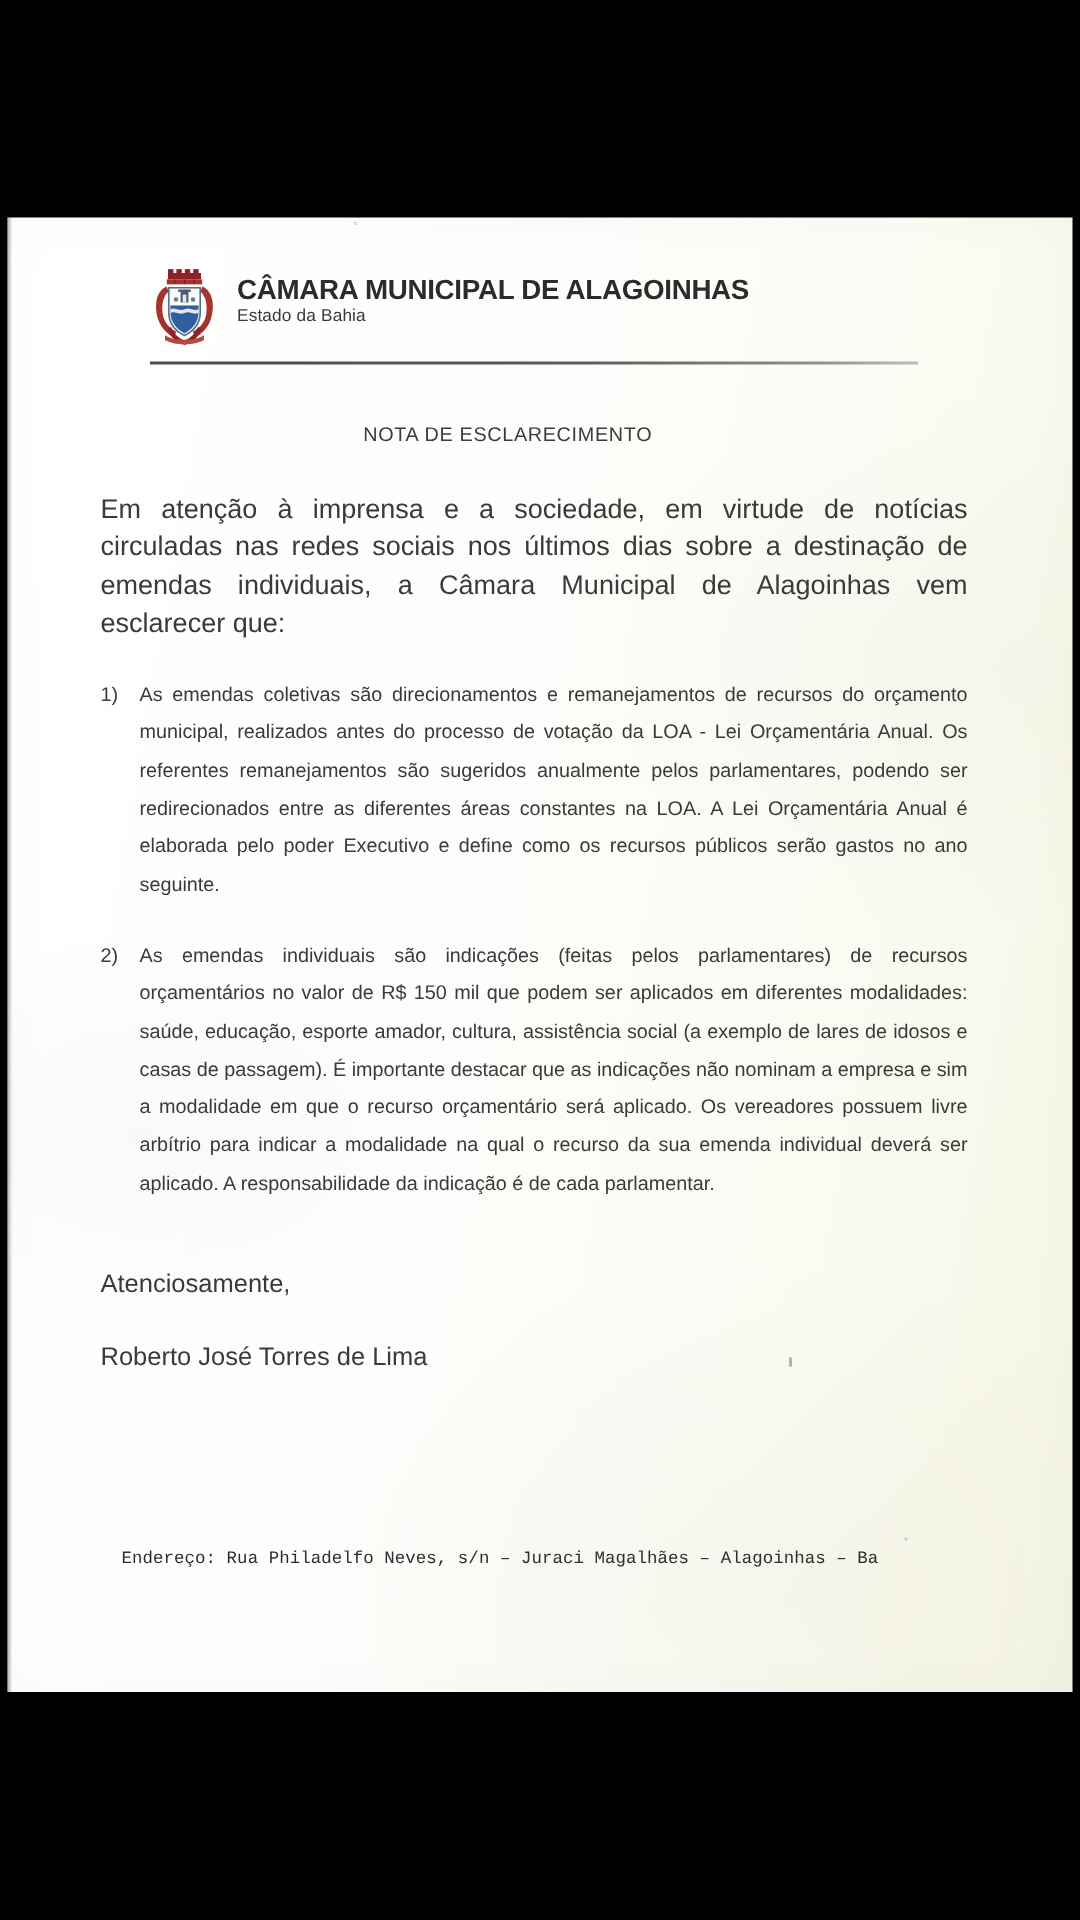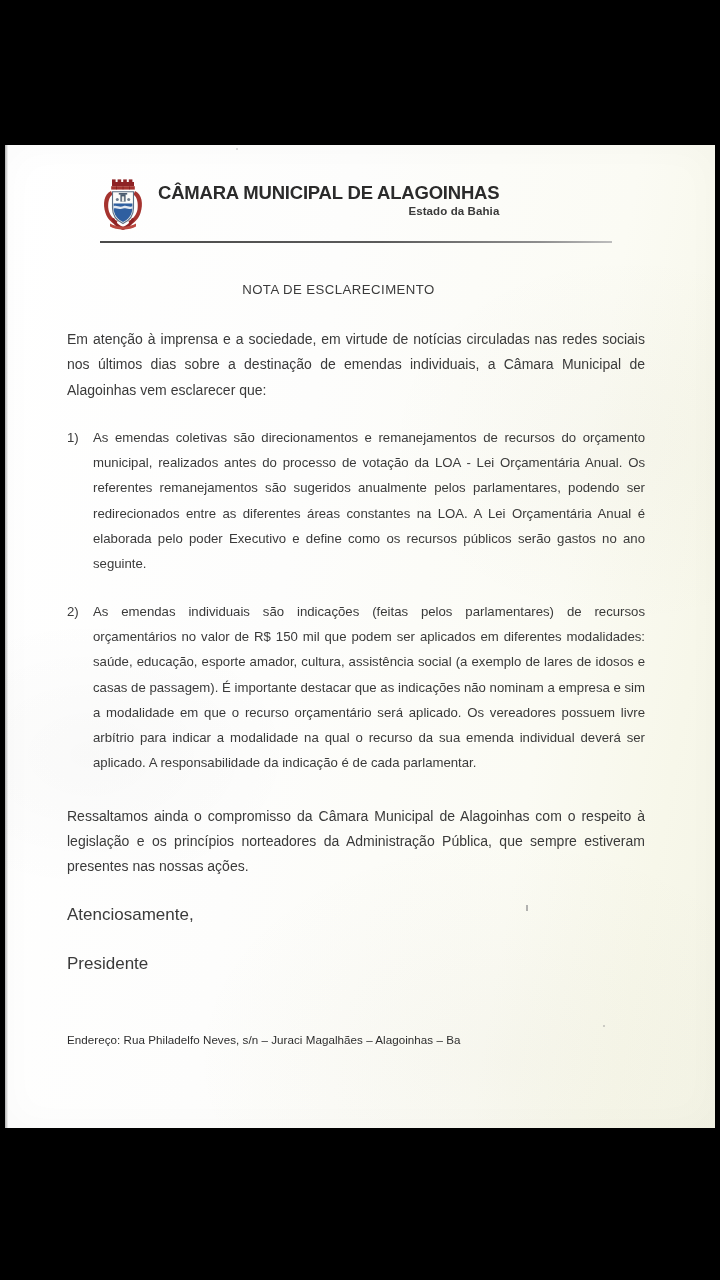--- a/index.html
+++ b/index.html
@@ -85,25 +85,24 @@
     font-weight: bold;
     font-size: 18.5px;
     letter-spacing: -0.2px;
     color: #2b2b2b;
     line-height: 1.02;
     white-space: nowrap;
   }
   .org-sub {
     font-family: "Liberation Sans", sans-serif;
     font-size: 11.5px;
-    font-weight: 700;
+    font-weight: 400;
     color: #3a3a3a;
     margin-top: 2px;
     letter-spacing: 0.1px;
-    text-align: right;
   }
 
   .header-rule {
     position: absolute;
     left: 95px;
     top: 96px;
     width: 512px;
     height: 2px;
     background: linear-gradient(to right, #4a4a4a 0%, #5b5b5b 55%, #8e8e8e 86%, #bdbdbd 100%);
   }
@@ -124,21 +123,21 @@
 
   .body-block {
     position: absolute;
     left: 62px;
     top: 182px;
     width: 578px;
   }
 
   p.para {
     margin: 0 0 22px 0;
-    font-size: 14px;
+    font-size: 18px;
     line-height: 25.3px;
     color: #3a3a3a;
     text-align: justify;
     text-justify: inter-word;
     letter-spacing: 0.01px;
   }
 
   ol.items {
     list-style: none;
     margin: 0;
@@ -170,23 +169,23 @@
   .sign-line {
     font-size: 17px;
     line-height: 25.3px;
     color: #3a3a3a;
   }
   .sign-gap { height: 24px; }
 
   
   .doc-footer {
     position: absolute;
-    left: 62px;
+    left: 76px;
     top: 888px;
-    font-family: Liberation Sans, sans-serif;
+    font-family: Liberation Mono, monospace;
     font-size: 11.6px;
     line-height: 14.4px;
     color: #2d2d2d;
     letter-spacing: 0.05px;
   }
 
   
   .speck {
     position: absolute;
     background: #9a9a9a;
@@ -262,26 +261,25 @@
           <span>As emendas coletivas são direcionamentos e remanejamentos de recursos do orçamento municipal, realizados antes do processo de votação da LOA - Lei Orçamentária Anual. Os referentes remanejamentos são sugeridos anualmente pelos parlamentares, podendo ser redirecionados entre as diferentes áreas constantes na LOA. A Lei Orçamentária Anual é elaborada pelo poder Executivo e define como os recursos públicos serão gastos no ano seguinte.</span>
         </li>
         <li>
           <span class="marker">2)</span>
           <span>As emendas individuais são indicações (feitas pelos parlamentares) de recursos orçamentários no valor de R$ 150 mil que podem ser aplicados em diferentes modalidades: saúde, educação, esporte amador, cultura, assistência social (a exemplo de lares de idosos e casas de passagem). É importante destacar que as indicações não nominam a empresa e sim a modalidade em que o recurso orçamentário será aplicado. Os vereadores possuem livre arbítrio para indicar a modalidade na qual o recurso da sua emenda individual deverá ser aplicado. A responsabilidade da indicação é de cada parlamentar.</span>
         </li>
       </ol>
 
       <div class="spacer-after-list"></div>
 
-      <p class="para">Ressaltamos ainda o compromisso da Câmara Municipal de Alagoinhas com o respeito à legislação e os princípios norteadores da Administração Pública, que sempre estiveram presentes nas nossas ações.</p>
 
       <div class="sign-block">
         <div class="sign-line">Atenciosamente,</div>
         <div class="sign-gap"></div>
-        <div class="sign-line">Presidente</div>
+        <div class="sign-line">Roberto José Torres de Lima</div>
       </div>
     </div>
 
     <div class="doc-footer">
       <div>Endereço: Rua Philadelfo Neves, s/n – Juraci Magalhães – Alagoinhas – Ba</div>
     </div>
 
     <div class="speck speck-a"></div>
     <div class="speck speck-b"></div>
     <div class="speck speck-c"></div>

